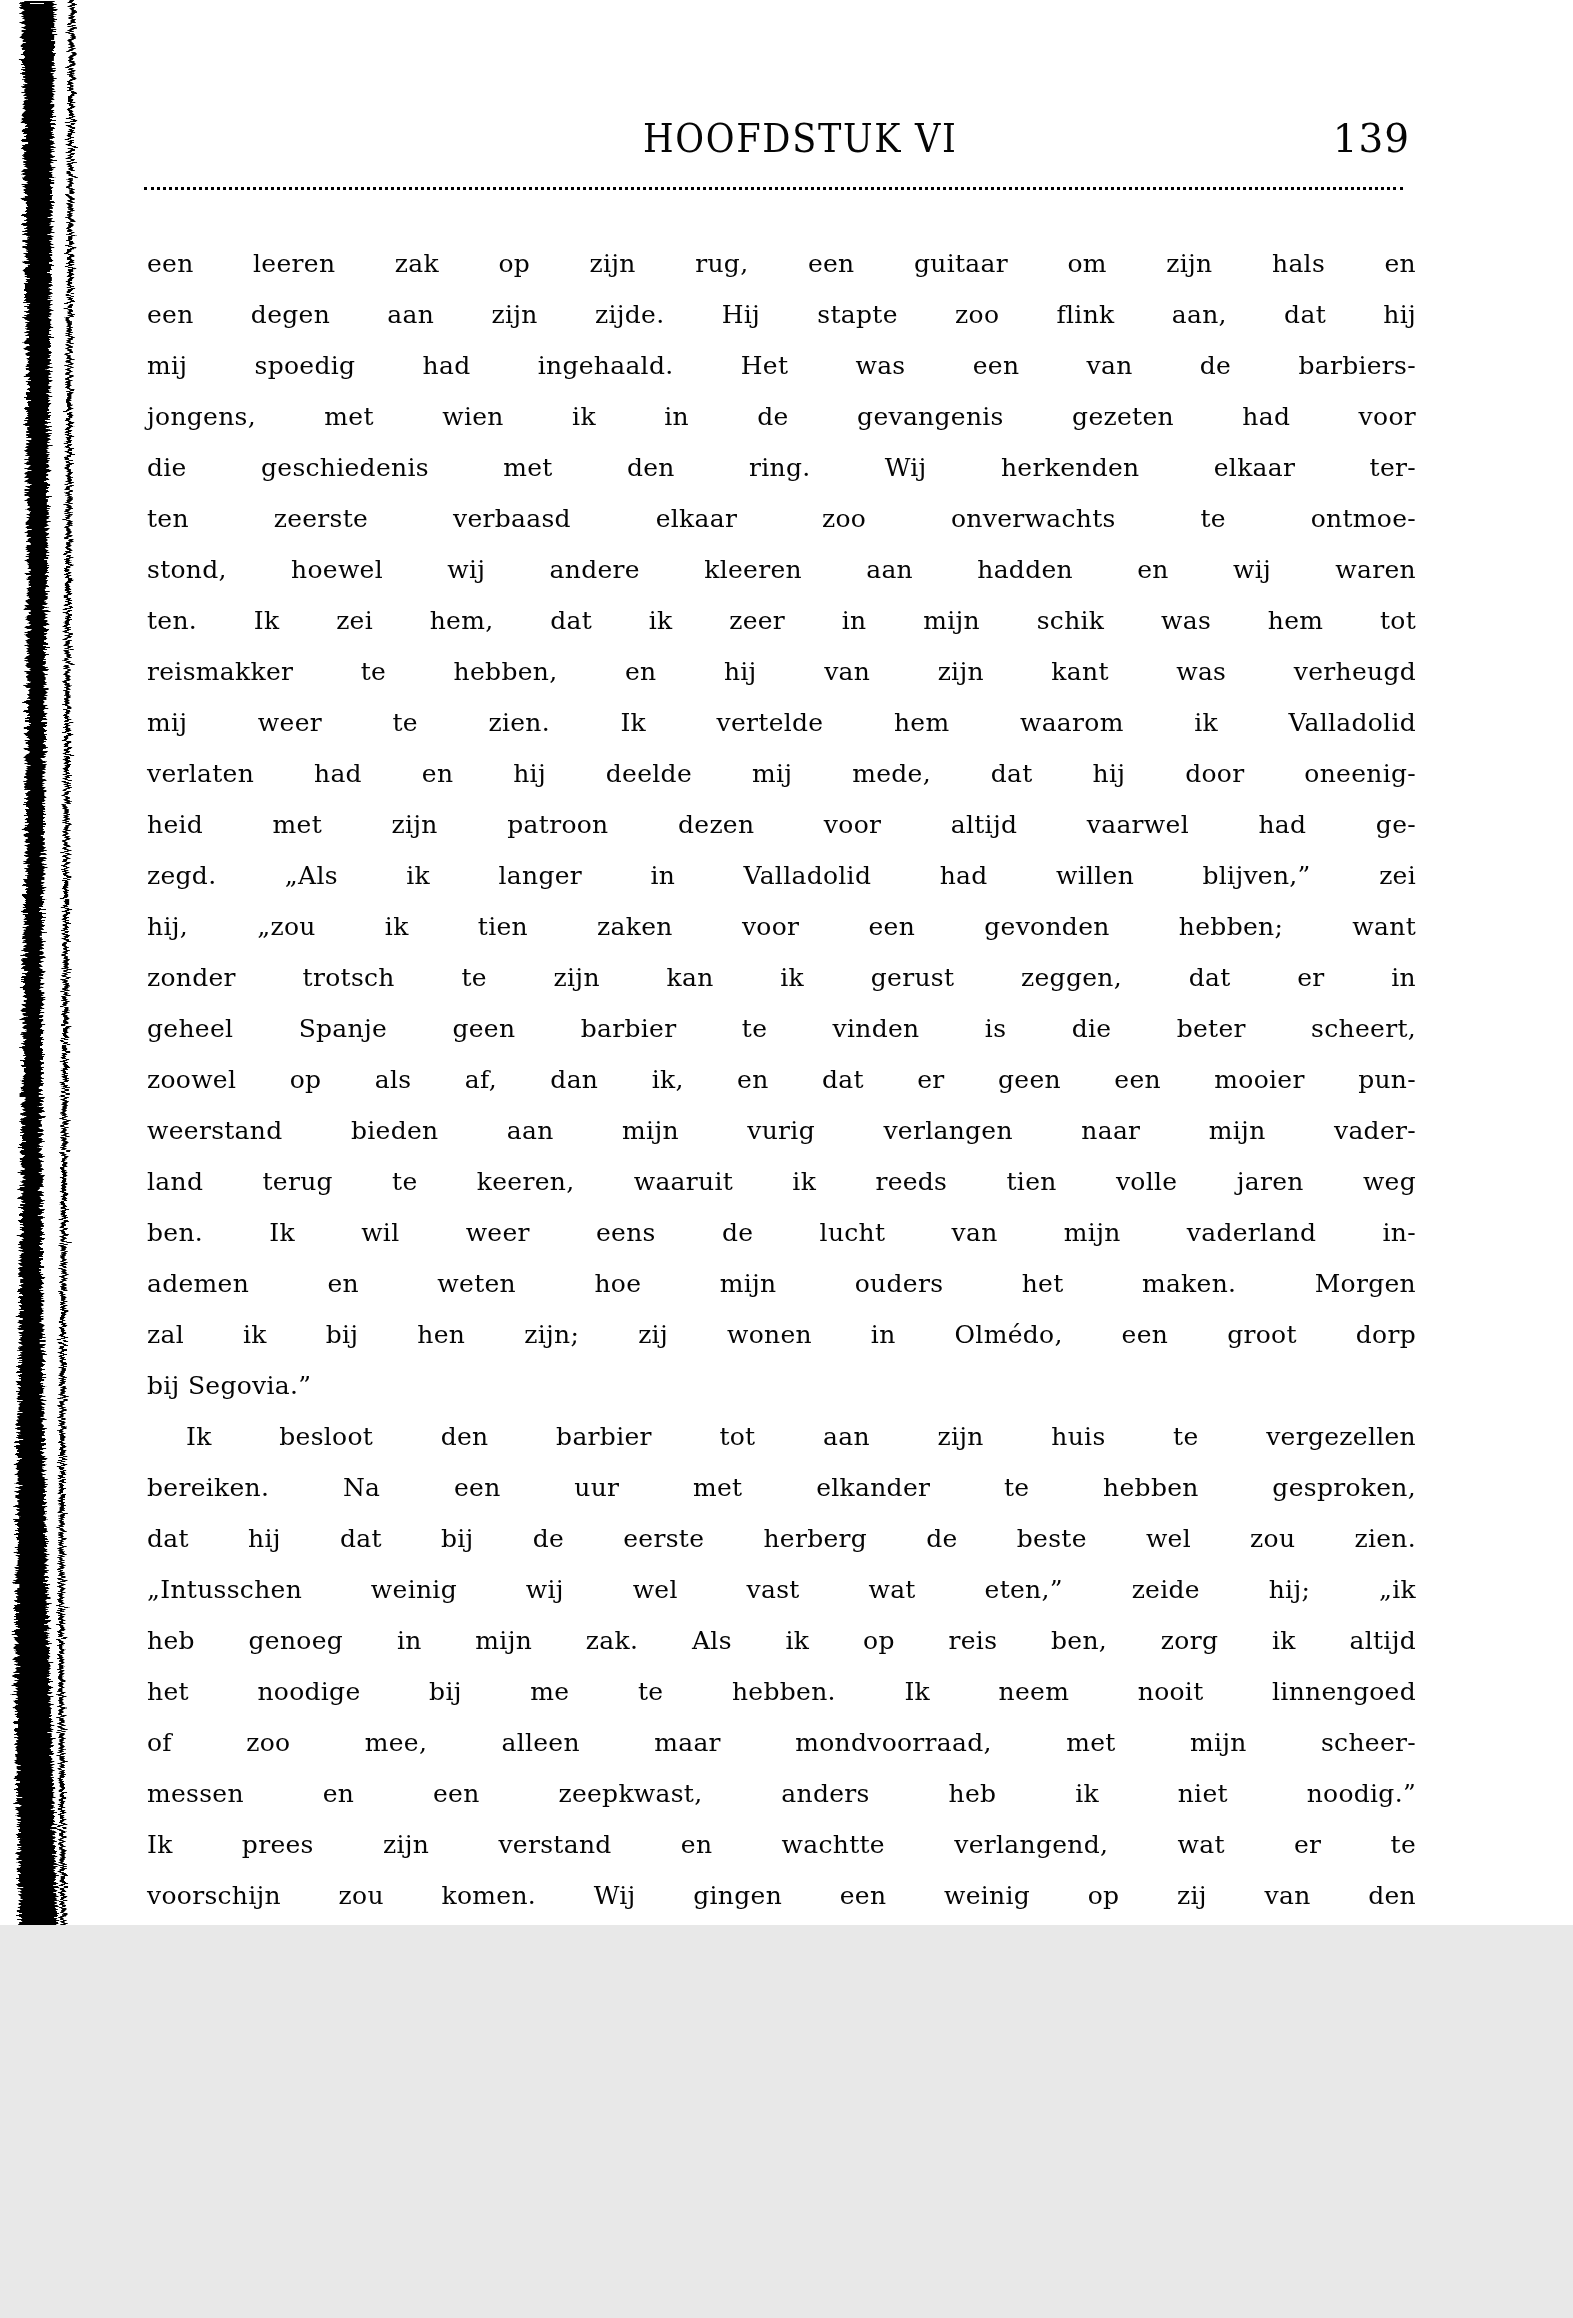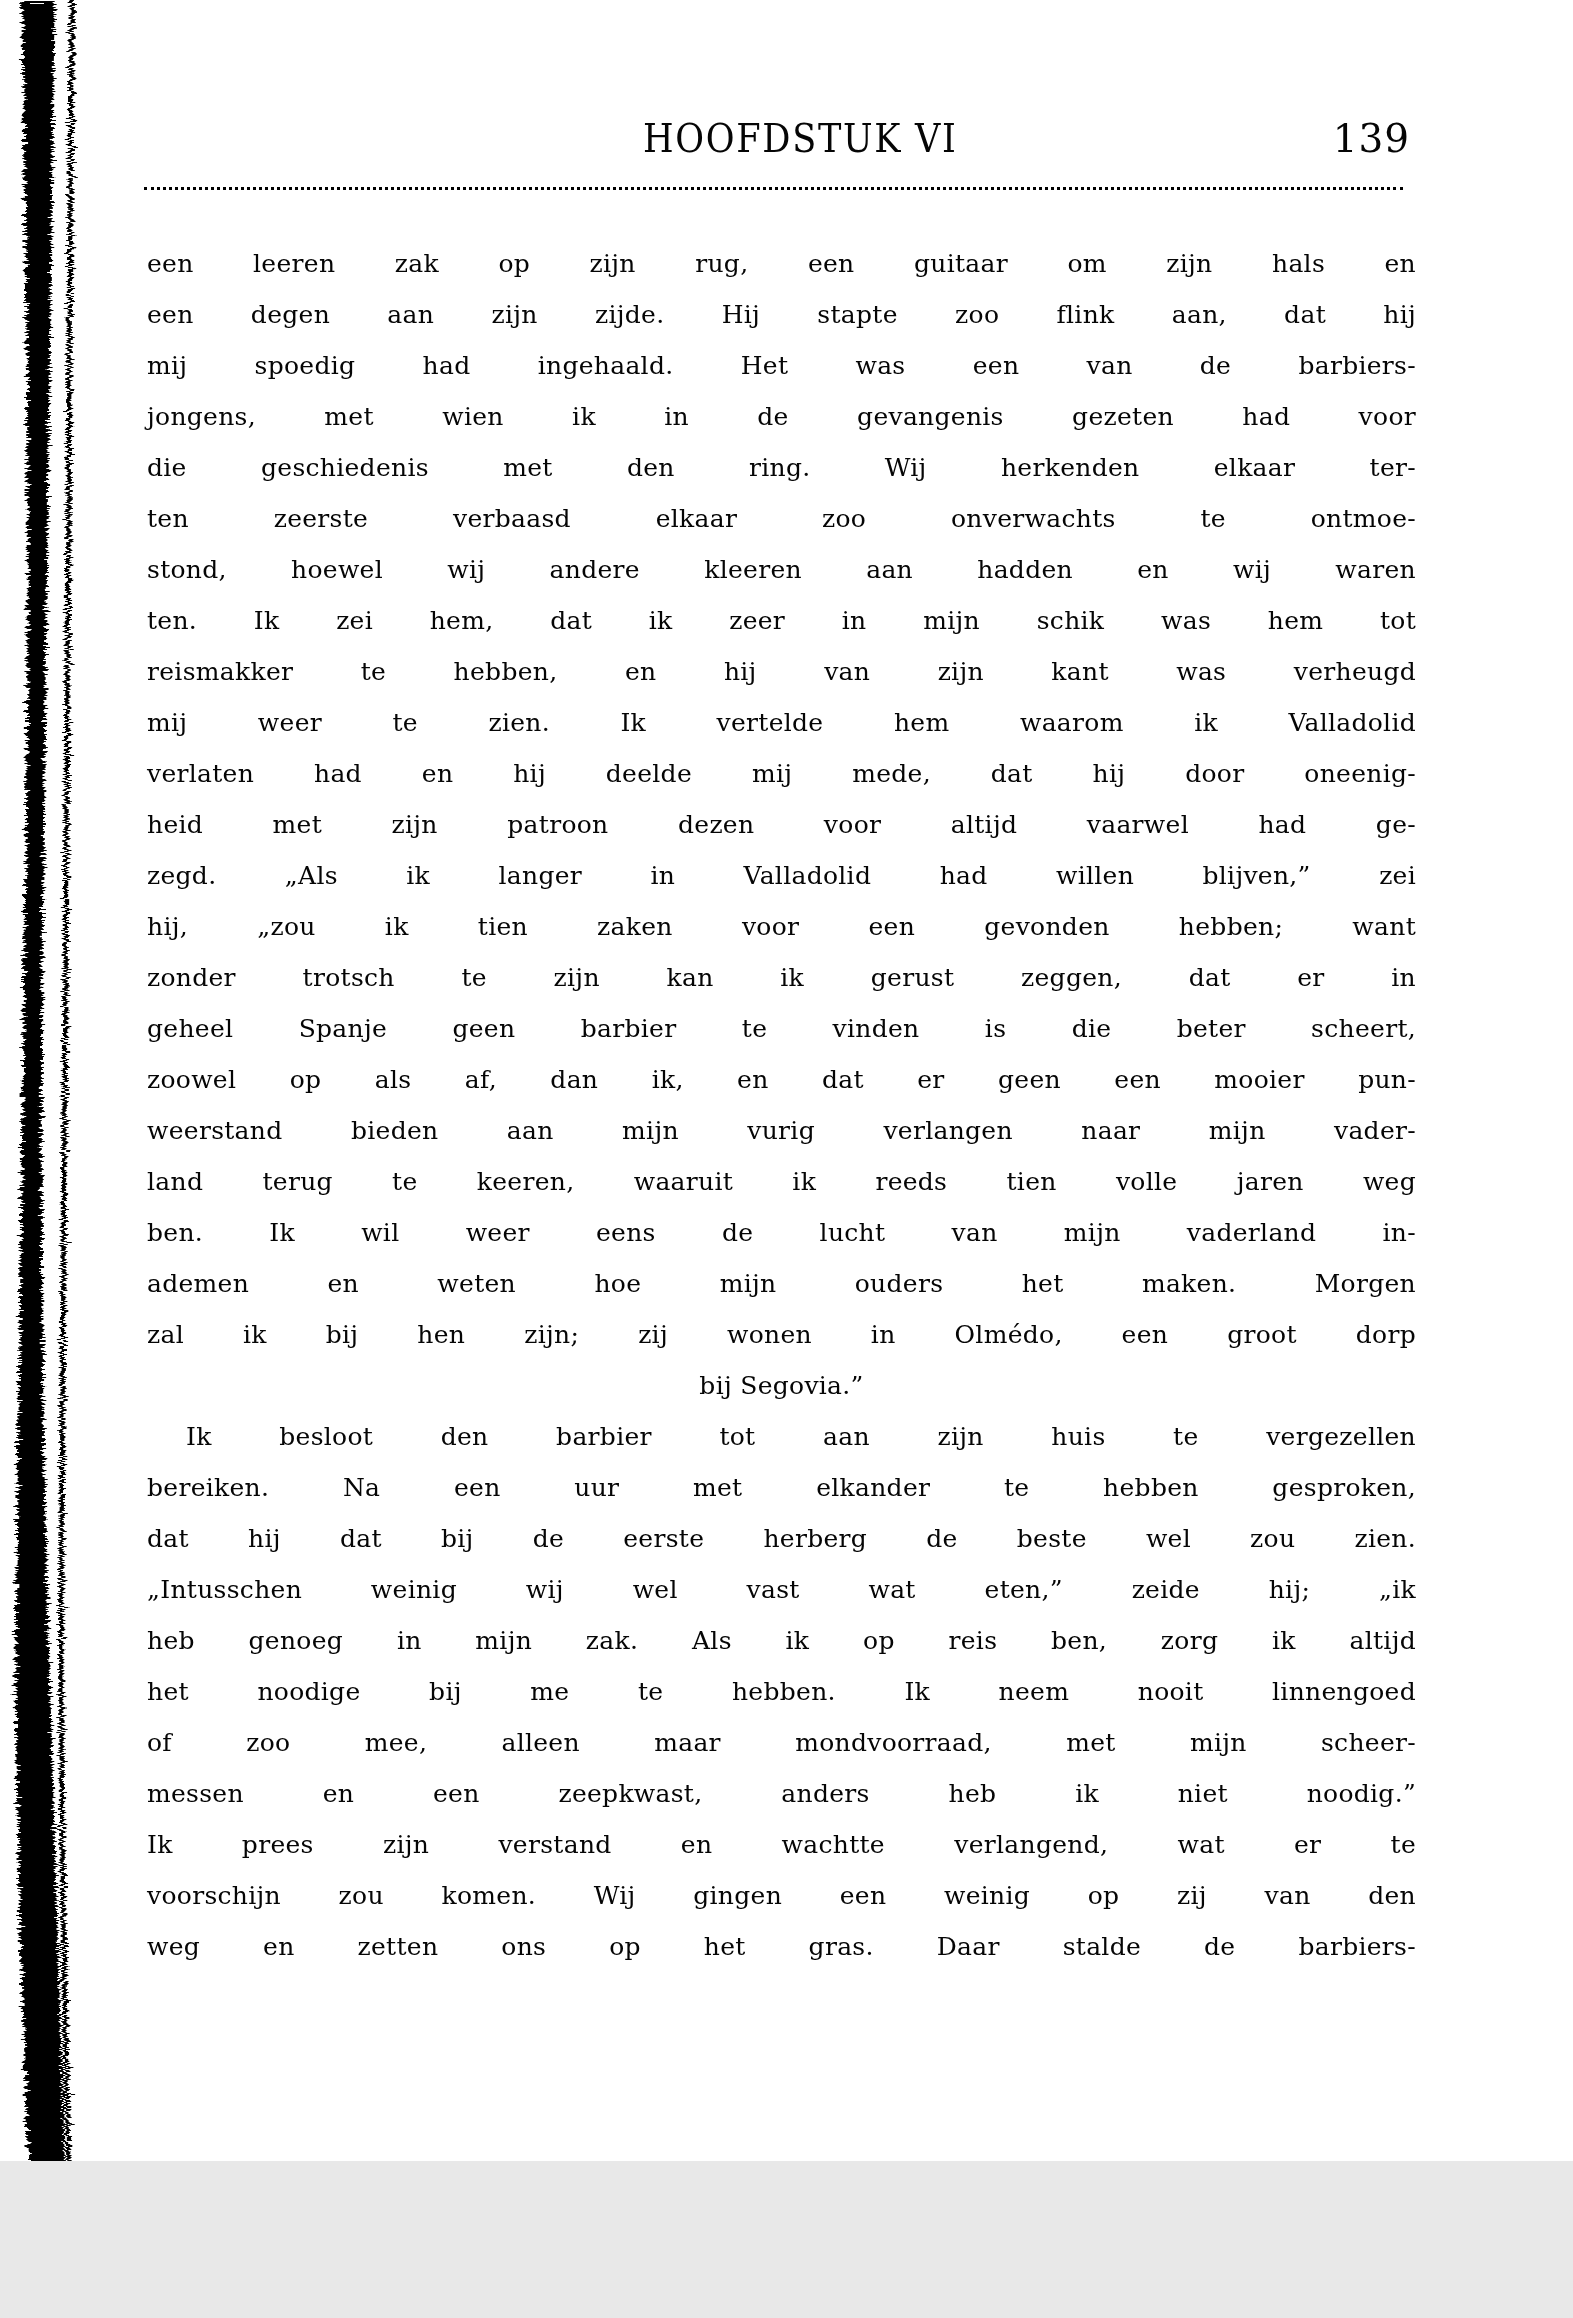--- a/index.html
+++ b/index.html
@@ -1,18 +1,18 @@
 <!DOCTYPE html>
 <html style="font-size:13.7px"><head>
 <meta charset="utf-8">
 <style>
   html,body{margin:0;padding:0;background:#e8e8e8;}
   .page{
     position:relative;
-    width:1573px;height:2161px;
+    width:1573px;height:1925px;
     background:#ffffff;
     overflow:hidden;
     font-family:"DejaVu Serif", serif;
     color:#050505;
   }
   .gutter{
     position:absolute;left:0;top:0;width:94px;height:2319px;
   }
   .runninghead{
     position:absolute;left:147px;top:115px;width:1269px;height:48px;
@@ -31,21 +31,21 @@
     position:absolute;left:144px;top:187px;width:1259px;height:0;
     border-top:3.4px dotted #000;
   }
   .body-text{
     position:absolute;left:147px;top:238px;width:1269px;
     font-size:25px;
     letter-spacing:0.3px;
   }
   .line{
     height:51px;line-height:51px;white-space:nowrap;
-    text-align:center;
+    text-align:left;
   }
   .line.just{
     white-space:normal;
     text-align:justify;
     text-align-last:justify;
   }
   .line.indent{ text-indent:39px; }
 </style>
 </head>
 <body>

